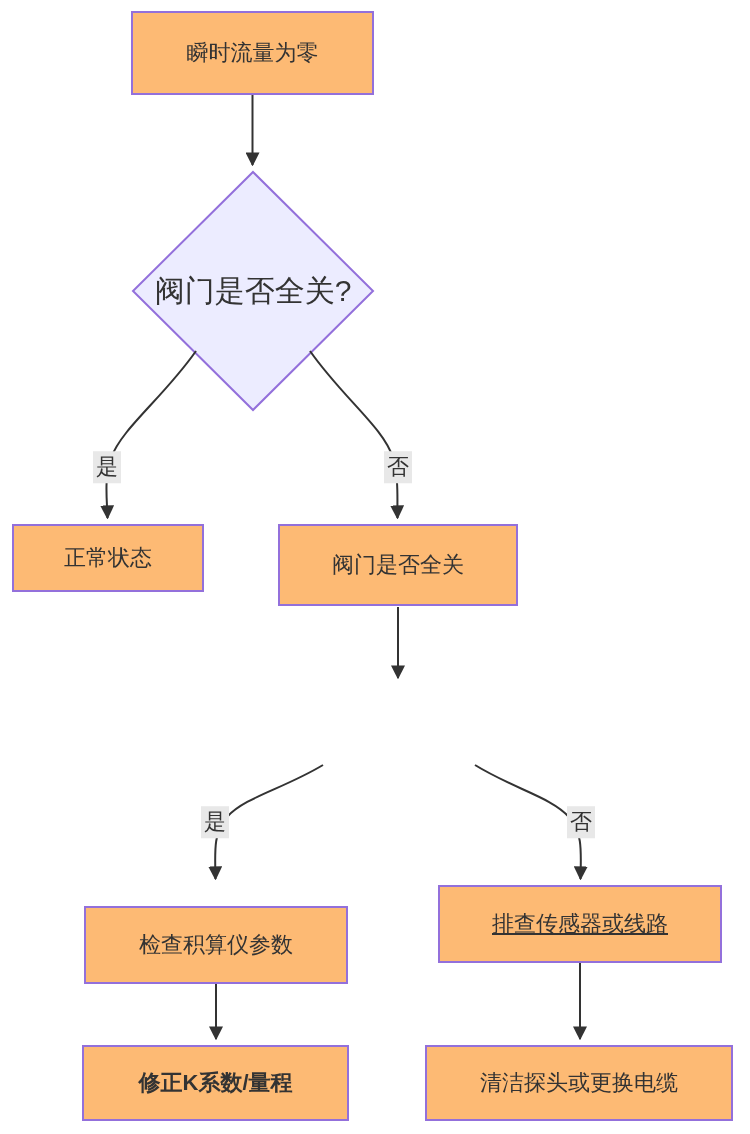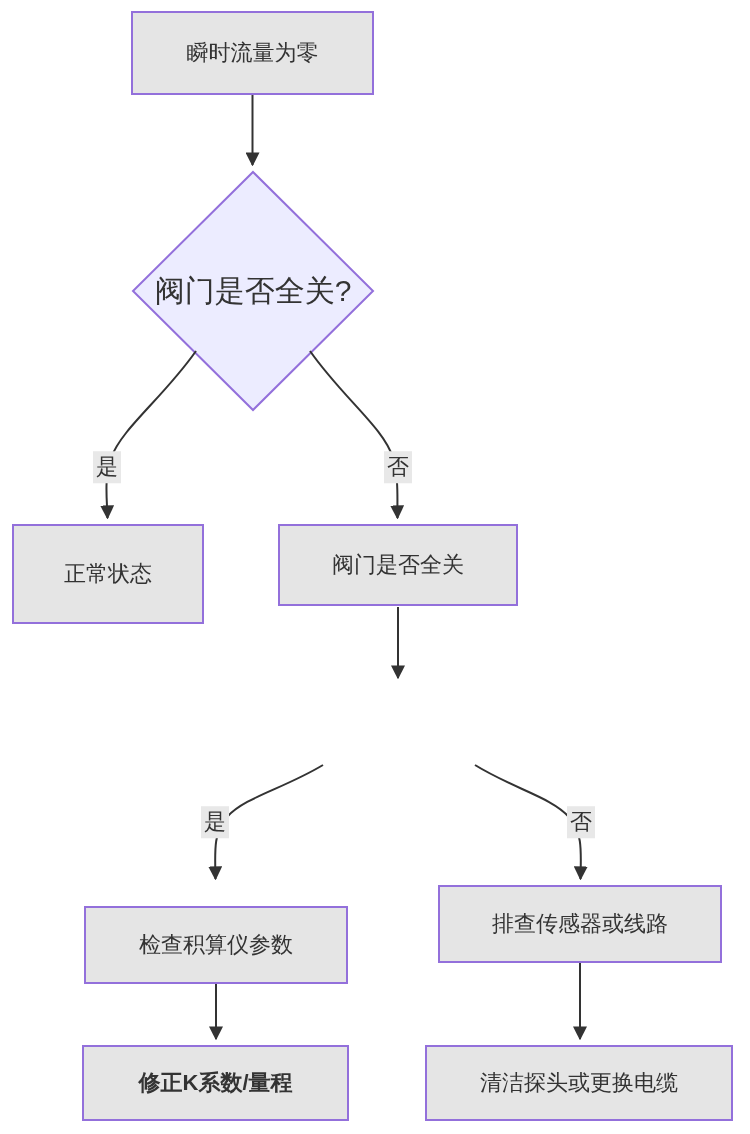--- a/index.html
+++ b/index.html
@@ -18,21 +18,21 @@
   #edges {
     position: absolute;
     left: 0;
     top: 0;
     width: 750px;
     height: 1134px;
   }
   .node {
     position: absolute;
     box-sizing: border-box;
-    background: #e5e5e5;
+    background: #fdba74;
     border: 2px solid #9370DB;
     color: #333333;
     font-size: 22px;
     display: flex;
     align-items: center;
     justify-content: center;
     text-align: center;
     line-height: 1.2;
     white-space: nowrap;
   }
@@ -48,25 +48,25 @@
     transform: translate(-50%, -50%);
     background: #e8e8e8;
     color: #333333;
     font-size: 22px;
     padding: 2px 3px;
     line-height: 1.25;
     white-space: nowrap;
   }
   
   #n-start         { left: 131px; top: 11px;   width: 243px; height: 84px; }
-  #n-normal        { left: 12px;  top: 524px;  width: 192px; height: 100px; }
+  #n-normal        { left: 12px;  top: 524px;  width: 192px; height: 68px; }
   #n-check-signal  { left: 278px; top: 524px;  width: 240px; height: 82px; }
   #n-signal-q      { left: 255px; top: 684px;  width: 287px; height: 81px; }
   #n-check-totalizer { left: 84px;  top: 885px; width: 264px; height: 78px; margin-top: 21px; }
-  #n-check-sensor  { left: 438px; top: 885px;  width: 284px; height: 78px; }
+  #n-check-sensor  { left: 438px; top: 885px;  width: 284px; height: 78px; text-decoration: underline; }
   #n-fix-k         { left: 82px;  top: 1045px; width: 267px; height: 76px; font-weight: bold; }
   #n-clean-probe   { left: 425px; top: 1045px; width: 308px; height: 76px; }
 
   #lbl-diamond { left: 253px; top: 291px; }
   #lbl-yes-1   { left: 107px; top: 467px; }
   #lbl-no-1    { left: 398px; top: 467px; }
   #lbl-yes-2   { left: 215px; top: 822px; }
   #lbl-no-2    { left: 581px; top: 822px; }
 </style>
 </head>

